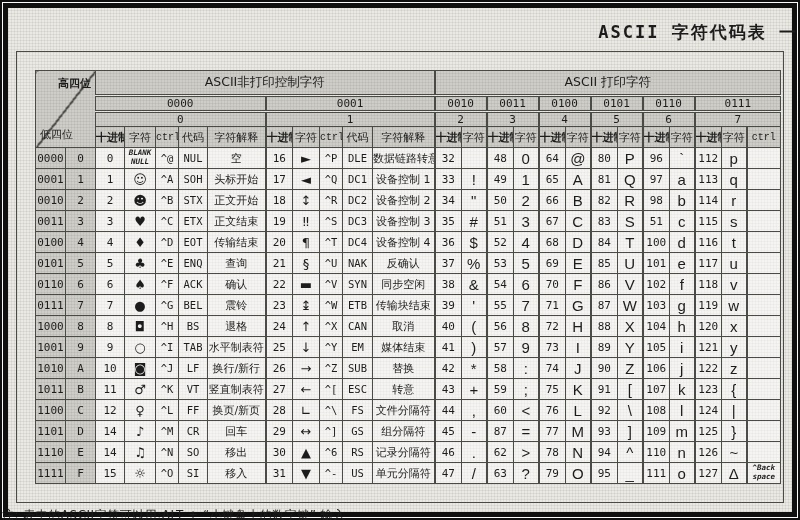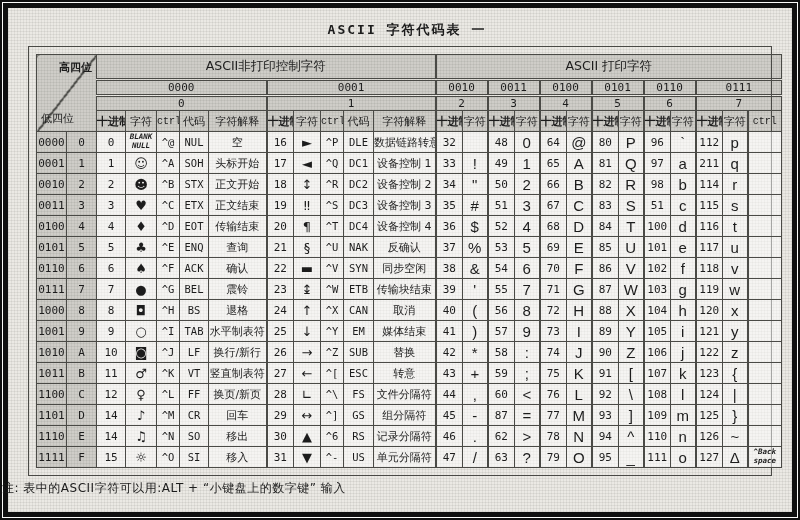--- a/index.html
+++ b/index.html
@@ -9,24 +9,24 @@
     width:800px; height:520px;
     border:2px solid #101010;
     box-shadow: inset 0 0 0 1px #fcfcfa, inset 0 0 0 6px #101010;
     background-color:#e9e7e2;
     background-image:
       repeating-linear-gradient(0deg, rgba(110,110,104,0.10) 0 1px, rgba(255,255,255,0.05) 1px 3px),
       repeating-linear-gradient(90deg, rgba(110,110,104,0.10) 0 1px, rgba(255,255,255,0.04) 1px 3px);
     padding:13px 0 0 0;
   }
   .title {
-    text-align:center; font-family:"DejaVu Sans Mono", monospace;
-    font-size:13px; font-weight:bold; letter-spacing:2px; margin:6px 0 7px 14px;
+    text-align:right; font-family:"DejaVu Sans Mono", monospace;
+    font-size:17px; font-weight:bold; letter-spacing:2px; margin:6px 0 7px 14px;
   }
-  .tframe { margin:0 26px; border:1px solid #4a4a46; padding:7px; }
+  .tframe { margin:0 14px; border:1px solid #4a4a46; padding:18px; }
   table { width:100%; border-collapse:collapse; table-layout:fixed; }
   td {
     border:1px solid #4a4a46; text-align:center; vertical-align:middle;
     overflow:hidden; white-space:nowrap; padding:0;
     background:rgba(255,255,255,0.50); font-size:11px;
   }
   thead td, td.rowhdr { background:rgba(72,72,66,0.17); }
   tr.r-title { height:25px; } tr.r-title td { font-size:12.5px; }
   tr.r-nib { height:16px; } tr.r-dec { height:13px; }
   tr.r-nib td, tr.r-dec td { border-top:3px double #4a4a46; font-family:"DejaVu Sans Mono", monospace; font-size:11px; }
@@ -188,21 +188,21 @@
             <td class="dec gs">33</td>
             <td class="chr-prn">!</td>
             <td class="dec gs">49</td>
             <td class="chr-prn">1</td>
             <td class="dec gs">65</td>
             <td class="chr-prn">A</td>
             <td class="dec gs">81</td>
             <td class="chr-prn">Q</td>
             <td class="dec gs">97</td>
             <td class="chr-prn">a</td>
-            <td class="dec gs">211</td>
+            <td class="dec gs">113</td>
             <td class="chr-prn">q</td>
             <td class="ctl gs"></td>
           </tr>
           <tr>
             <td class="bin rowhdr">0010</td>
             <td class="hex rowhdr">2</td>
             <td class="dec">2</td>
             <td class="chr-ctl">☻</td>
             <td class="ctl">^B</td>
             <td class="code">STX</td>

